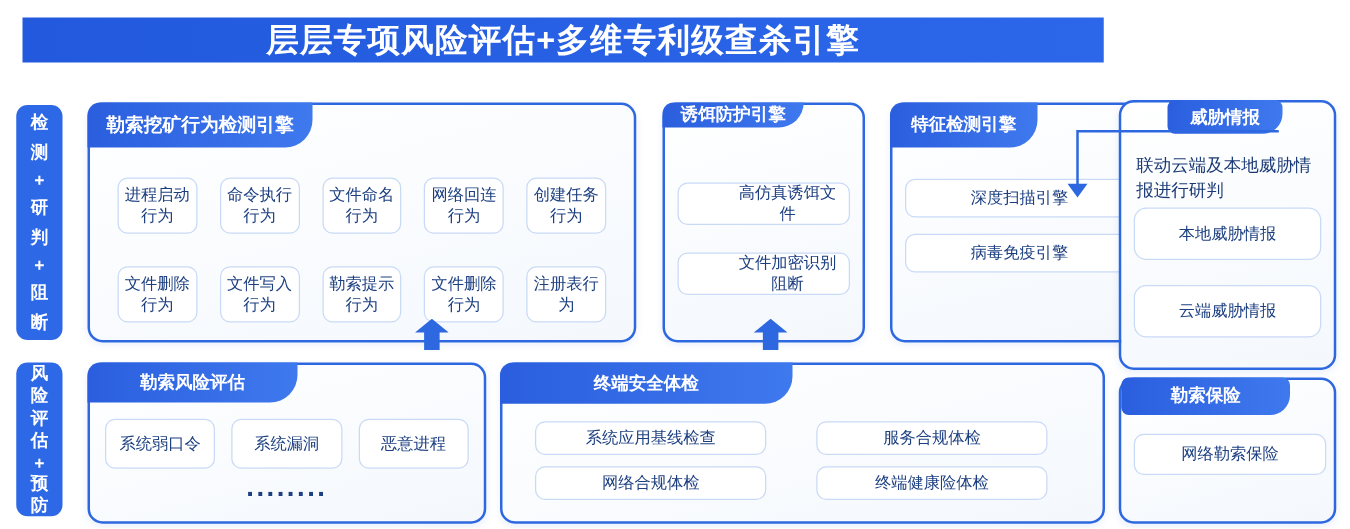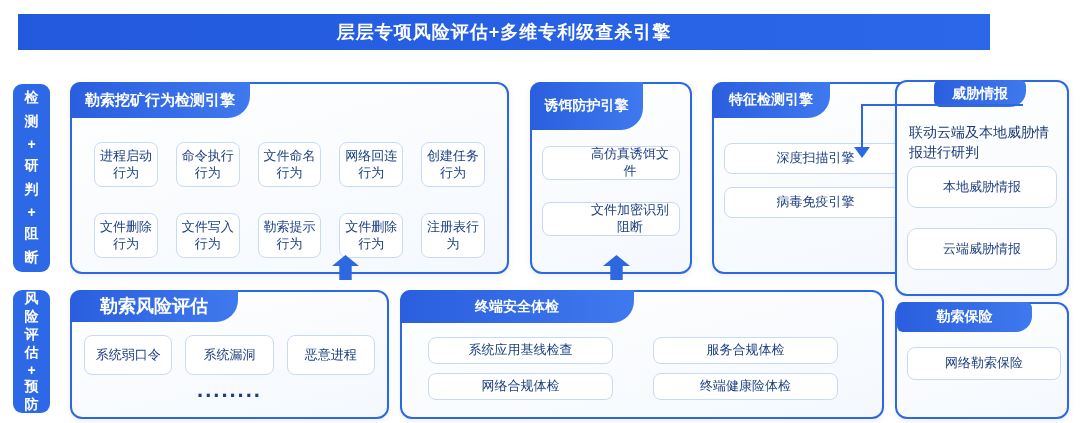--- a/index.html
+++ b/index.html
@@ -1,23 +1,23 @@
 <!DOCTYPE html>
 <html><head>
 <meta charset="utf-8">
 <style>
   html,body{margin:0;padding:0;background:#fff;}
   .stage{position:relative;width:1080px;height:423px;background:#ffffff;overflow:hidden;
          font-family:"Liberation Sans","DejaVu Sans",sans-serif;}
 
   
-  .banner{position:absolute;left:18px;top:14px;width:972px;height:36px;
+  .banner{position:absolute;left:18px;top:14px;width:865px;height:36px;
           background:linear-gradient(90deg,#2259dd,#2c67ea);color:#fff;
           display:flex;align-items:center;justify-content:center;
-          font-size:18px;font-weight:bold;letter-spacing:1px;}
+          font-size:26px;font-weight:bold;letter-spacing:1px;}
 
   
   .vpill{position:absolute;left:13px;width:37px;background:#2d68e6;border-radius:9px;
          color:#fff;font-size:14px;font-weight:bold;display:flex;flex-direction:column;
          align-items:center;justify-content:space-evenly;text-align:center;}
   #vpill-detect{top:84px;height:188px;}
   #vpill-prevent{top:290px;height:123px;}
 
   
   .box{position:absolute;background:linear-gradient(165deg,#ffffff 0%,#f4f8fd 100%);
@@ -32,37 +32,37 @@
         font-size:13px;display:flex;align-items:center;justify-content:center;
         text-align:center;line-height:1.3;padding:2px 4px;box-sizing:border-box;word-break:break-all;}
 
   #box-ransom{left:70px;top:82px;width:435px;height:188px;}
   #box-ransom .tab{width:180px;height:36px;}
   #grid-ransom{position:absolute;left:22px;right:22px;top:58px;display:grid;
                grid-template-columns:repeat(5,1fr);gap:26px 18px;}
   #grid-ransom .pill{height:45px;}
 
   #box-decoy{left:530px;top:82px;width:158px;height:188px;}
-  #box-decoy .tab{width:113px;height:48px;font-size:14px;}
+  #box-decoy .tab{width:113px;height:20px;font-size:14px;}
   #col-decoy{position:absolute;left:10px;right:10px;top:62px;display:flex;flex-direction:column;gap:22px;}
   #col-decoy .pill{height:34px;padding-left:42px;}
 
   #box-signature{left:712px;top:82px;width:163px;height:188px;padding-left:40px;}
   #box-signature .tab{width:118px;height:36px;font-size:14px;}
   #col-signature{position:absolute;left:10px;right:10px;top:59px;display:flex;flex-direction:column;gap:13px;}
   #col-signature .pill{height:31px;}
 
   #box-threat{left:895px;top:80px;width:170px;height:212px;}
   #box-threat .tab{left:37px;width:92px;height:27px;font-size:14px;}
   #threat-desc{position:absolute;left:12px;right:6px;top:40px;font-size:14px;color:#1b3a75;line-height:1.45;}
   #col-threat{position:absolute;left:10px;right:10px;top:84px;display:flex;flex-direction:column;gap:20px;}
   #col-threat .pill{height:42px;border-radius:10px;}
 
   #box-risk{left:70px;top:290px;width:315px;height:125px;}
-  #box-risk .tab{width:168px;height:32px;font-size:18px;}
+  #box-risk .tab{width:168px;height:32px;font-size:14px;}
   #grid-risk{position:absolute;left:12px;right:12px;top:43px;display:grid;
              grid-template-columns:repeat(3,1fr);gap:13px;}
   #grid-risk .pill{height:40px;}
   #risk-dots{position:absolute;left:0;right:0;top:88px;text-align:center;color:#1c3f80;
              font-weight:900;font-size:22px;letter-spacing:2px;line-height:20px;}
 
   #box-endpoint{left:400px;top:290px;width:480px;height:125px;}
   #box-endpoint .tab{width:234px;height:33px;font-size:14px;}
   #grid-endpoint{position:absolute;left:26px;right:44px;top:45px;display:grid;
                  grid-template-columns:1fr 1fr;gap:9px 40px;}

